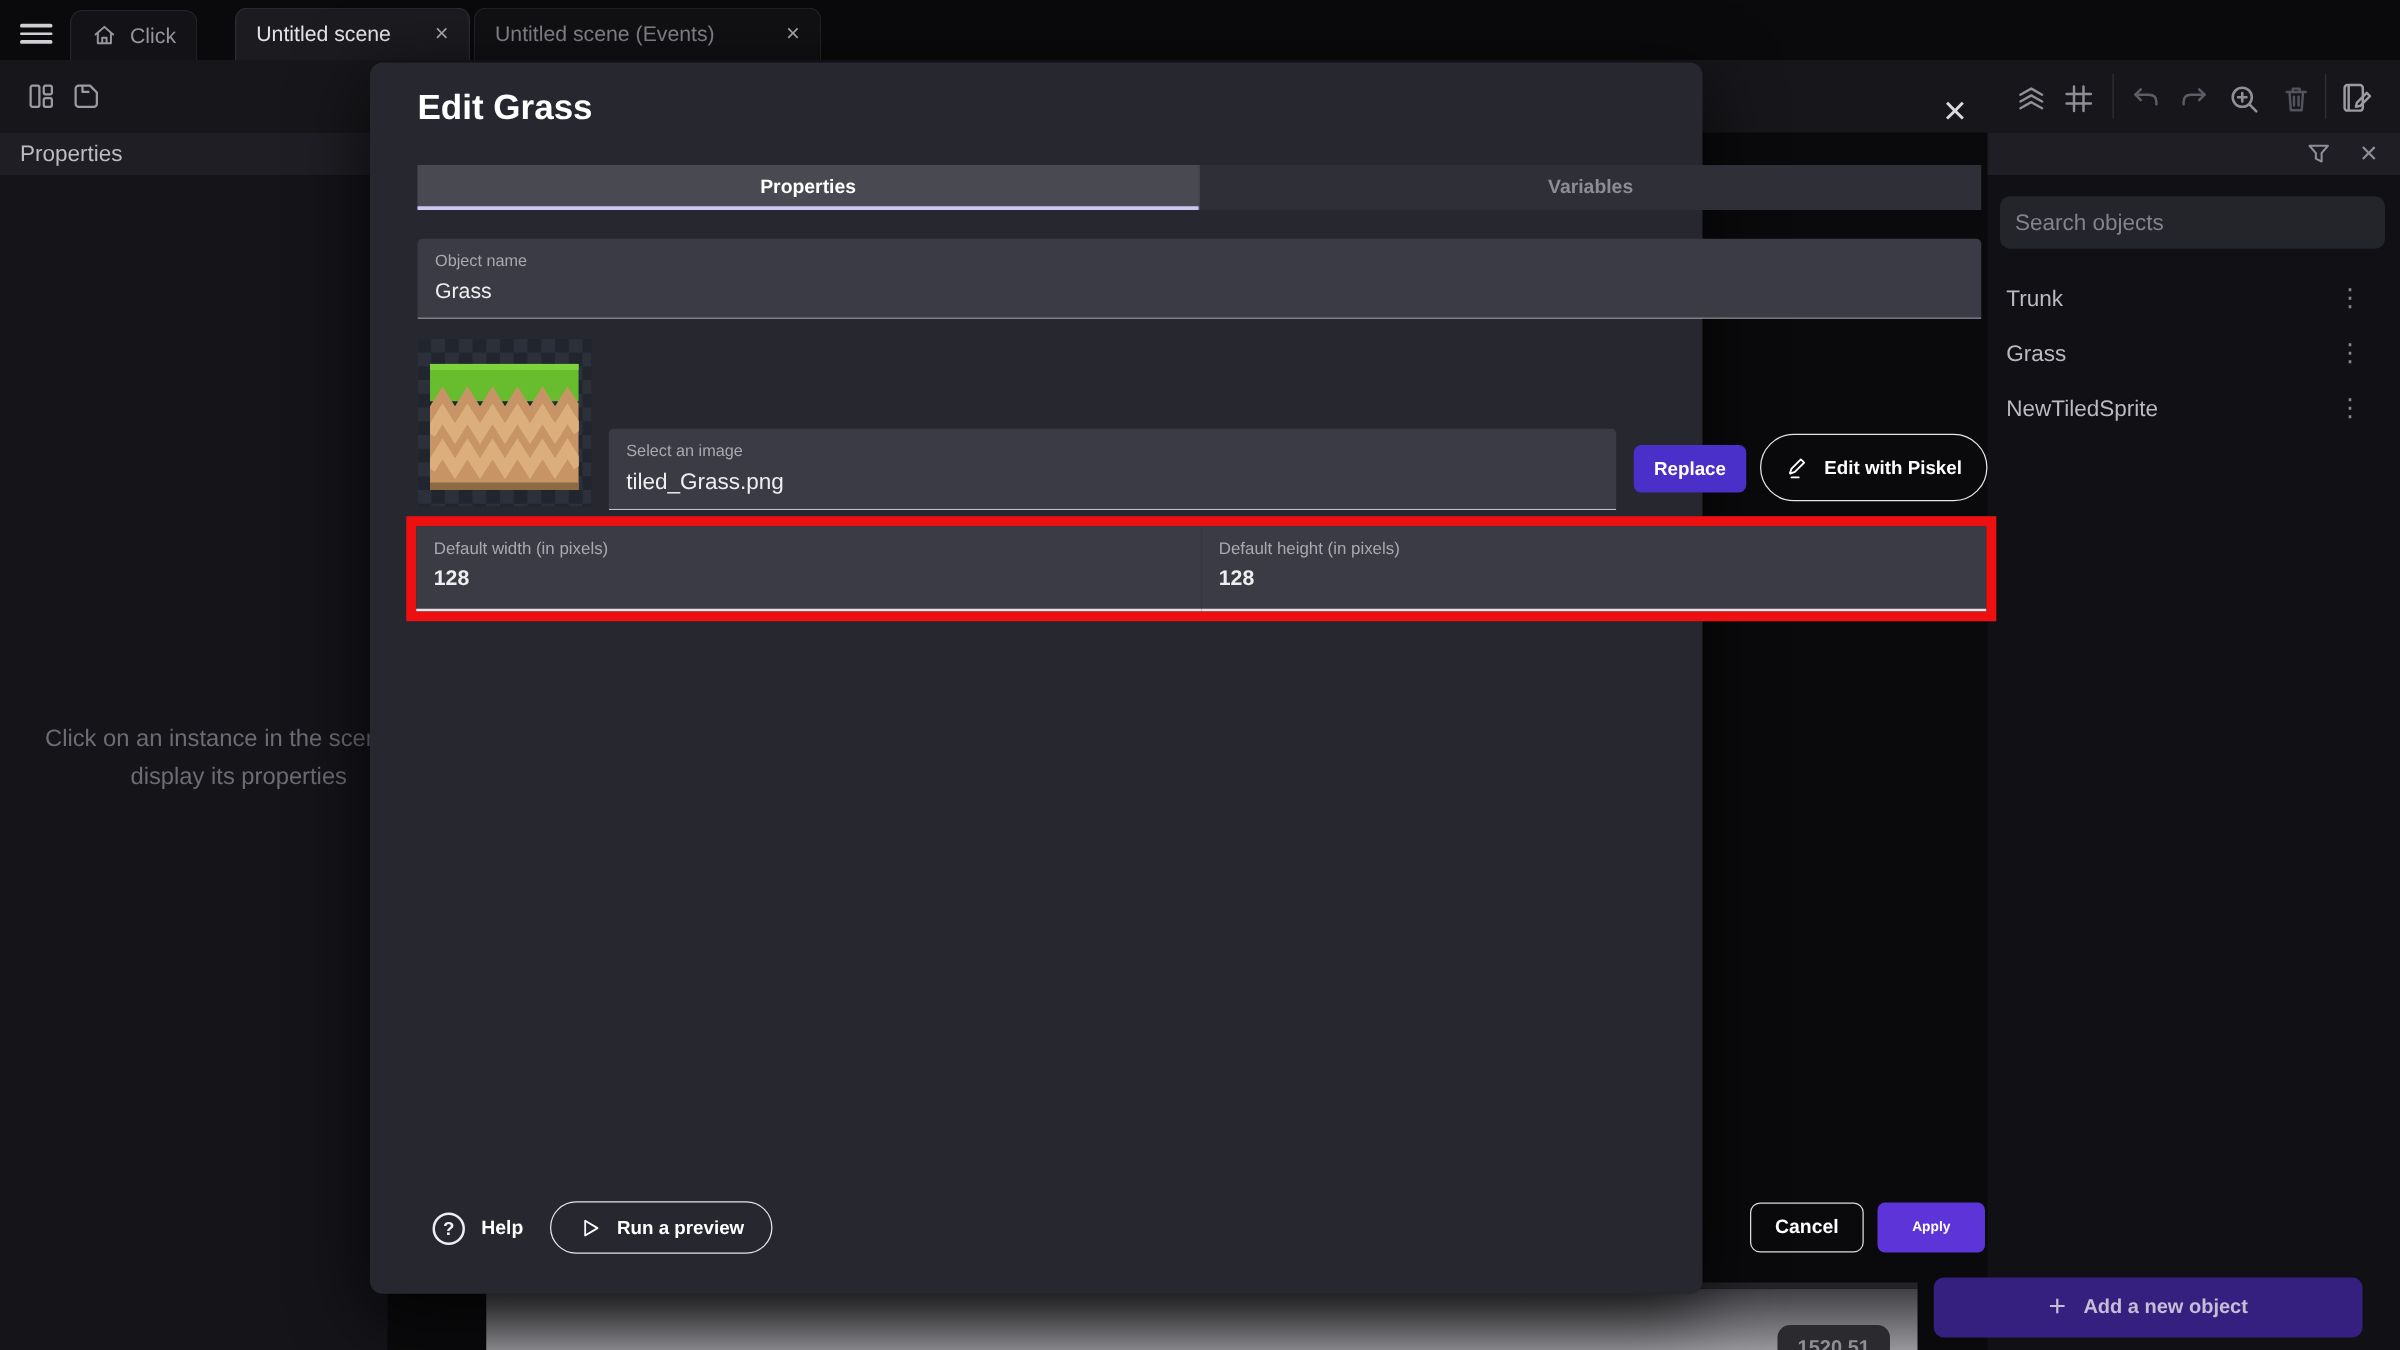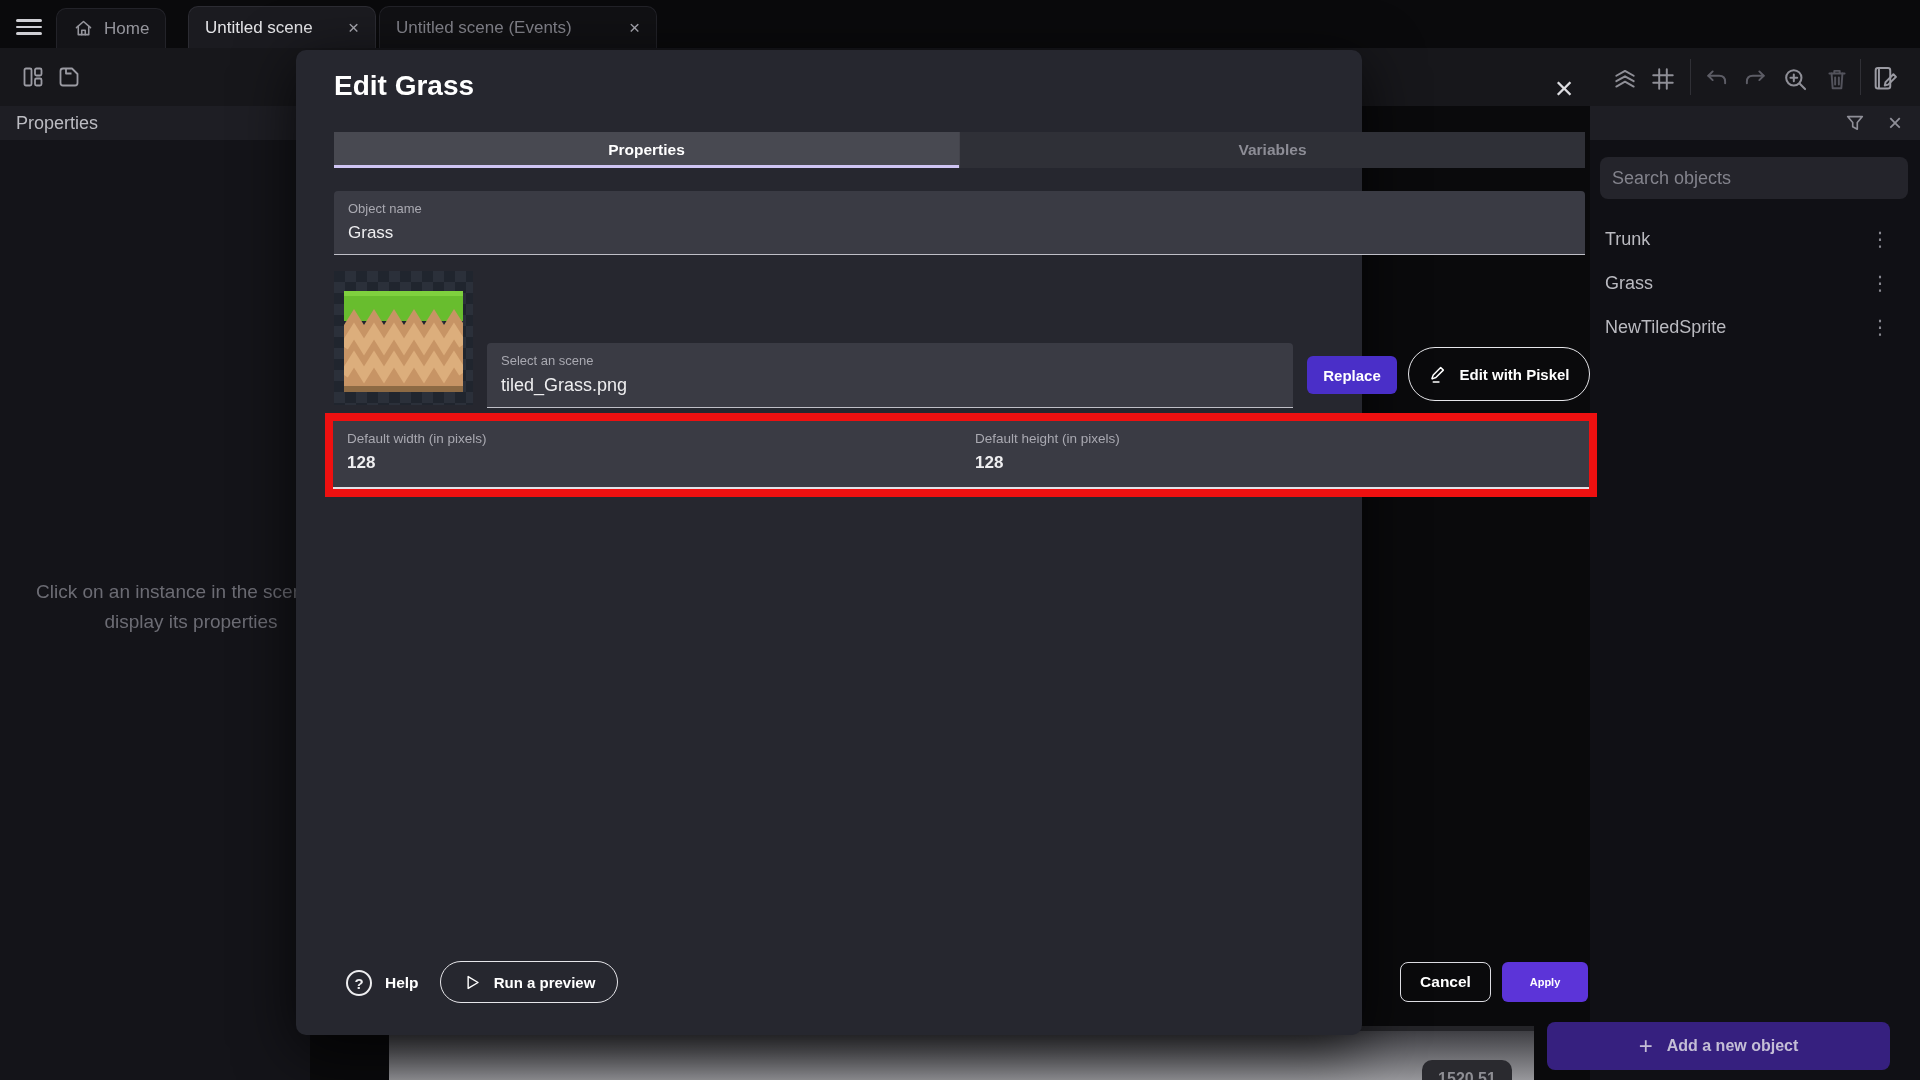--- a/index.html
+++ b/index.html
@@ -89,21 +89,21 @@
       </div>
 
     <div class="abs ttab ttab-home">
       <span>
         <svg width="21" height="21" viewBox="0 0 24 24" fill="none" stroke="#95959c" stroke-width="1.8" stroke-linecap="round" stroke-linejoin="round">
           <path d="M4 11 L12 4 L20 11"></path>
             <path d="M6 9.5 V19 H18 V9.5"></path>
             <path d="M10 19 V14 H14 V19"></path>
         </svg>
       </span>
-      <span>Home</span>
+      <span>Click</span>
     </div>
 
     <div class="abs ttab ttab-active">
       <span>Untitled scene</span>
       <span class="x">×</span>
     </div>
 
     <div class="abs ttab ttab-events">
       <span>Untitled scene (Events)</span>
       <span class="x">×</span>
@@ -235,21 +235,21 @@
         <rect x="0" y="0" width="119" height="30" fill="#68bd2e"></rect>
         <rect x="0" y="0" width="119" height="5" fill="#7fd13e"></rect>
         <path d="M0 34 L10 18 L20 34 L30 18 L40 34 L50 18 L60 34 L70 18 L80 34 L90 18 L100 34 L110 18 L119 32 V101 H0 Z" fill="#c79465"></path>
         <path d="M0 56 L10 40 L20 56 L30 40 L40 56 L50 40 L60 56 L70 40 L80 56 L90 40 L100 56 L110 40 L119 54" fill="none" stroke="#dcae7c" stroke-width="9"></path>
         <path d="M0 84 L10 68 L20 84 L30 68 L40 84 L50 68 L60 84 L70 68 L80 84 L90 68 L100 84 L110 68 L119 82" fill="none" stroke="#dcae7c" stroke-width="9"></path>
         <rect x="0" y="95" width="119" height="6" fill="#8d6a44"></rect>
       </svg>
     </div>
 
     <div class="abs field f-image">
-      <div class="flabel">Select an scene</div>
+      <div class="flabel">Select an image</div>
       <input type="text" value="tiled_Grass.png" style="">
     </div>
 
     <div class="abs btn-replace">Replace</div>
 
     <div class="abs btn-piskel">
       <span>
         <svg width="21" height="21" viewBox="0 0 24 24" fill="none" stroke="#fff" stroke-width="1.7" stroke-linejoin="round" stroke-linecap="round">
           <path d="M4.5 16.5 L6 12.5 L14.5 4 L17.5 7 L9 15.5 L4.8 17 Z"></path>
             <path d="M6 20.5 H12.5"></path>

